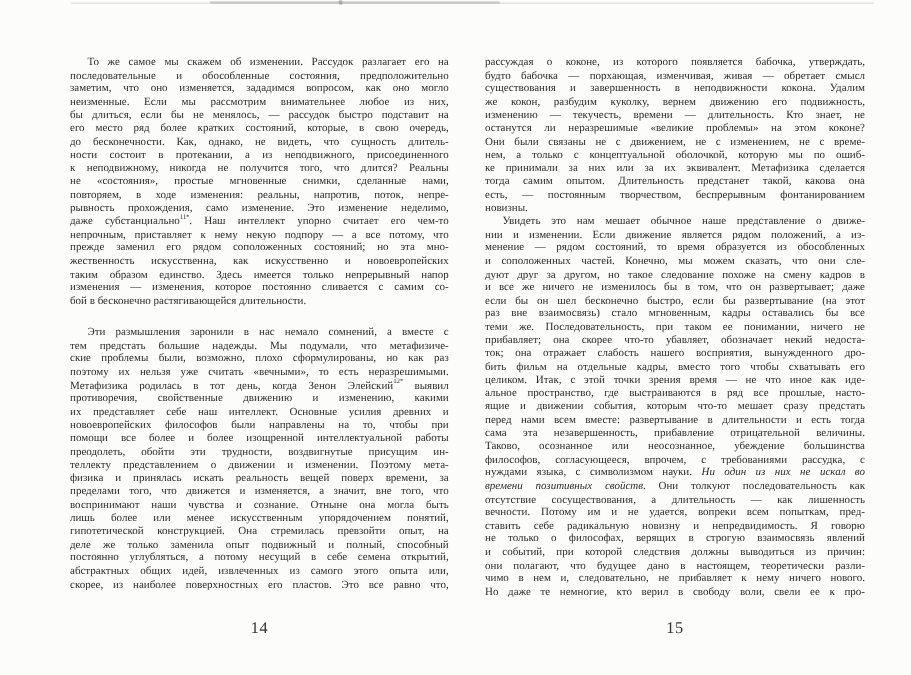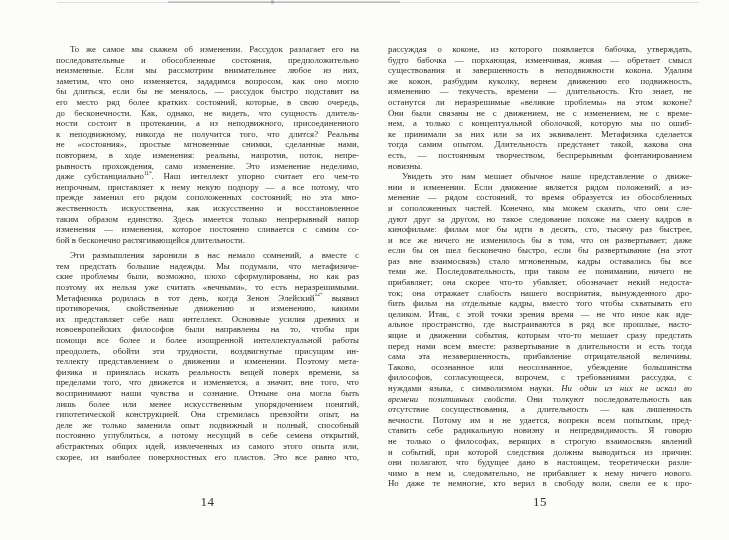--- a/index.html
+++ b/index.html
@@ -15,21 +15,21 @@
   
   .edge-line-a { position: absolute; left: 57px; top: 2px; width: 642px; height: 1px; background: rgba(120,120,120,0.22); }
   .edge-line-b { position: absolute; left: 168px; top: 1px; width: 232px; height: 2px; background: rgba(100,100,100,0.28); border-radius: 2px; }
   .edge-notch  { position: absolute; left: 271px; top: 0; width: 3px; height: 4px; background: rgba(90,90,90,0.30); border-radius: 1px; }
 
   .page { position: absolute; top: 44px; }
   .page-left  { left: 56px;  width: 303px; }
   .page-right { left: 388px; width: 304px; }
 
   .para { margin: 0; }
-  .para.gap { margin-top: 5px; }
+  .para.gap { margin-top: 15px; }
 
   .line {
     font-size: 8.8px;
     line-height: 10.6px;
     height: 10.6px;
     overflow: hidden;
     text-align: justify;
     text-align-last: justify;
   }
   .line.first-indent { text-indent: 14px; }
@@ -62,34 +62,34 @@
 <div class="spread">
   <div class="edge-line-a"></div>
   <div class="edge-line-b"></div>
   <div class="edge-notch"></div>
 
   <div class="page page-left">
     <div class="text-block">
         <div class="para">
           <div class="line first-indent">То же самое мы скажем об изменении. Рассудок разлагает его на</div>
           <div class="line">последовательные и обособленные состояния, предположительно</div>
+          <div class="line">заметим, что оно изменяется, зададимся вопросом, как оно могло</div>
           <div class="line">неизменные. Если мы рассмотрим внимательнее любое из них,</div>
-          <div class="line">заметим, что оно изменяется, зададимся вопросом, как оно могло</div>
           <div class="line">бы длиться, если бы не менялось, — рассудок быстро подставит на</div>
           <div class="line">его место ряд более кратких состояний, которые, в свою очередь,</div>
           <div class="line">до бесконечности. Как, однако, не видеть, что сущность длитель-</div>
           <div class="line">ности состоит в протекании, а из неподвижного, присоединенного</div>
           <div class="line">к неподвижному, никогда не получится того, что длится? Реальны</div>
           <div class="line">не «состояния», простые мгновенные снимки, сделанные нами,</div>
           <div class="line">повторяем, в ходе изменения: реальны, напротив, поток, непре-</div>
           <div class="line">рывность прохождения, само изменение. Это изменение неделимо,</div>
           <div class="line">даже субстанциально<sup>11*</sup>. Наш интеллект упорно считает его чем-то</div>
           <div class="line">непрочным, приставляет к нему некую подпору — а все потому, что</div>
           <div class="line">прежде заменил его рядом соположенных состояний; но эта мно-</div>
-          <div class="line">жественность искусственна, как искусственно и восстановленное</div>
+          <div class="line">жественность искусственна, как искусственно и новоевропейских</div>
           <div class="line">таким образом единство. Здесь имеется только непрерывный напор</div>
           <div class="line">изменения — изменения, которое постоянно сливается с самим со-</div>
           <div class="line flush">бой в бесконечно растягивающейся длительности.</div>
         </div>
         <div class="para gap">
           <div class="line first-indent">Эти размышления заронили в нас немало сомнений, а вместе с</div>
           <div class="line">тем предстать большие надежды. Мы подумали, что метафизиче-</div>
           <div class="line">ские проблемы были, возможно, плохо сформулированы, но как раз</div>
           <div class="line">поэтому их нельзя уже считать «вечными», то есть неразрешимыми.</div>
           <div class="line">Метафизика родилась в тот день, когда Зенон Элейский<sup>12*</sup> выявил</div>
@@ -128,21 +128,20 @@
           <div class="line">тогда самим опытом. Длительность предстанет такой, какова она</div>
           <div class="line">есть, — постоянным творчеством, беспрерывным фонтанированием</div>
           <div class="line flush">новизны.</div>
         </div>
         <div class="para">
           <div class="line first-indent">Увидеть это нам мешает обычное наше представление о движе-</div>
           <div class="line">нии и изменении. Если движение является рядом положений, а из-</div>
           <div class="line">менение — рядом состояний, то время образуется из обособленных</div>
           <div class="line">и соположенных частей. Конечно, мы можем сказать, что они сле-</div>
           <div class="line">дуют друг за другом, но такое следование похоже на смену кадров в</div>
-          <div class="line">кинофильме: фильм мог бы идти в десять, сто, тысячу раз быстрее,</div>
           <div class="line">и все же ничего не изменилось бы в том, что он развертывает; даже</div>
           <div class="line">если бы он шел бесконечно быстро, если бы развертывание (на этот</div>
           <div class="line">раз вне взаимосвязь) стало мгновенным, кадры оставались бы все</div>
           <div class="line">теми же. Последовательность, при таком ее понимании, ничего не</div>
           <div class="line">прибавляет; она скорее что-то убавляет, обозначает некий недоста-</div>
           <div class="line">ток; она отражает слабость нашего восприятия, вынужденного дро-</div>
           <div class="line">бить фильм на отдельные кадры, вместо того чтобы схватывать его</div>
           <div class="line">целиком. Итак, с этой точки зрения время — не что иное как иде-</div>
           <div class="line">альное пространство, где выстраиваются в ряд все прошлые, насто-</div>
           <div class="line">ящие и движении события, которым что-то мешает сразу предстать</div>

